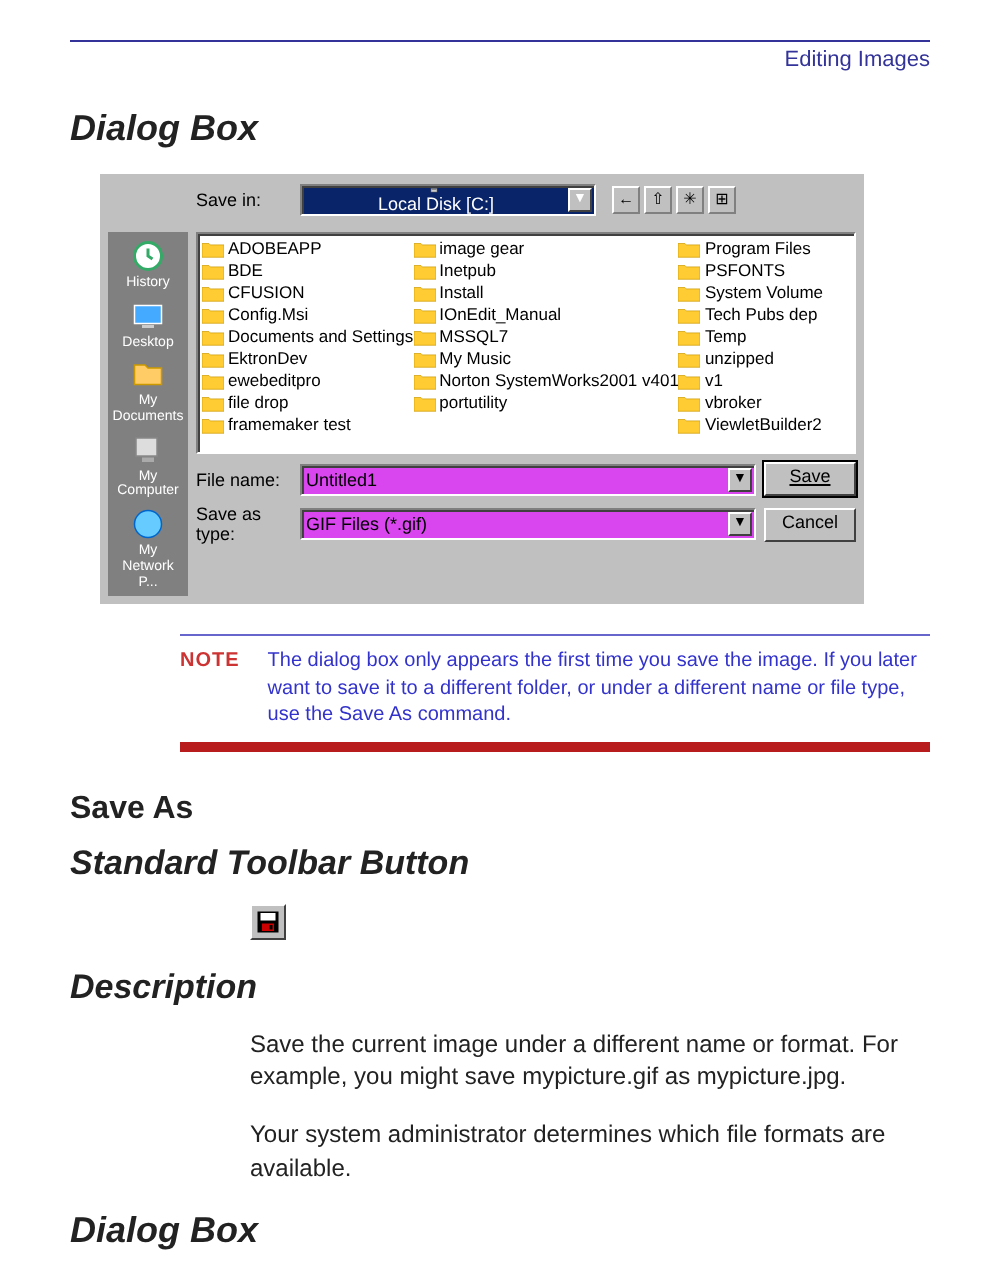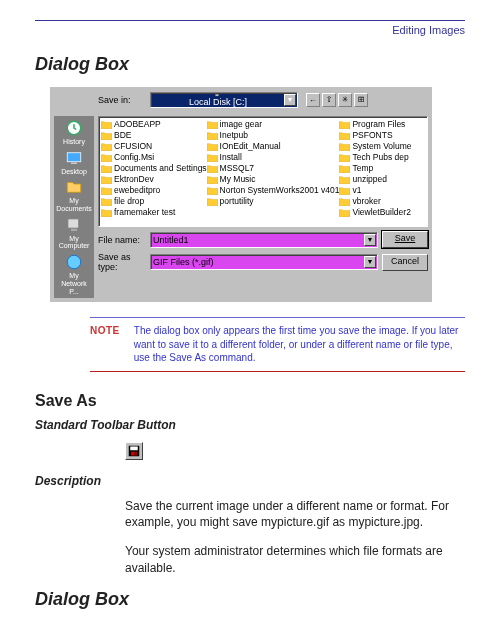--- a/index.html
+++ b/index.html
@@ -220,21 +220,21 @@
     padding: 0 2px;
   }
   .dlg-btn.default {
     box-shadow: 0 0 0 1px #000;
   }
   
   .note-row {
     display: flex;
     gap: 14px;
     border-top: 1px solid #6666cc;
-    border-bottom: 1px solid #b91c1c;
+    border-bottom: 5px solid #b91c1c;
     padding: 6px 0;
     margin: 12px 0 10px 55px;
     font-size: 10px;
     line-height: 1.35;
   }
   .note-label {
     color: #cc3333;
     font-weight: bold;
     font-size: 10px;
     letter-spacing: 0.5px;
@@ -243,21 +243,21 @@
   .body-text {
     margin-left: 90px;
     font-size: 12px;
     color: #222;
     line-height: 1.4;
     margin-bottom: 12px;
   }
   .subheading-italic {
     font-weight: bold;
     font-style: italic;
-    font-size: 12px;
+    font-size: 17px;
     color: #222;
     margin: 6px 0 10px 0;
   }
   .toolbar-btn-demo {
     margin-left: 90px;
     width: 16px;
     height: 16px;
     background: #c0c0c0;
     border: 1px solid;
     border-color: #fff #404040 #404040 #fff;
@@ -401,27 +401,27 @@
                 <div class="file-item">
                   <svg class="folder-icon" viewBox="0 0 16 12">
                     <path d="M0 2h5l1 1h10v9H0z" fill="#ffcc33" stroke="#cc9900" stroke-width="0.5"></path>
                   </svg>
                   <span>Inetpub</span>
                 </div>
                 <div class="file-item">
                   <svg class="folder-icon" viewBox="0 0 16 12">
                     <path d="M0 2h5l1 1h10v9H0z" fill="#ffcc33" stroke="#cc9900" stroke-width="0.5"></path>
                   </svg>
+                  <span>Install</span>
+                </div>
+                <div class="file-item">
+                  <svg class="folder-icon" viewBox="0 0 16 12">
+                    <path d="M0 2h5l1 1h10v9H0z" fill="#ffcc33" stroke="#cc9900" stroke-width="0.5"></path>
+                  </svg>
                   <span>IOnEdit_Manual</span>
-                </div>
-                <div class="file-item">
-                  <svg class="folder-icon" viewBox="0 0 16 12">
-                    <path d="M0 2h5l1 1h10v9H0z" fill="#ffcc33" stroke="#cc9900" stroke-width="0.5"></path>
-                  </svg>
-                  <span>Install</span>
                 </div>
                 <div class="file-item">
                   <svg class="folder-icon" viewBox="0 0 16 12">
                     <path d="M0 2h5l1 1h10v9H0z" fill="#ffcc33" stroke="#cc9900" stroke-width="0.5"></path>
                   </svg>
                   <span>MSSQL7</span>
                 </div>
                 <div class="file-item">
                   <svg class="folder-icon" viewBox="0 0 16 12">
                     <path d="M0 2h5l1 1h10v9H0z" fill="#ffcc33" stroke="#cc9900" stroke-width="0.5"></path>

